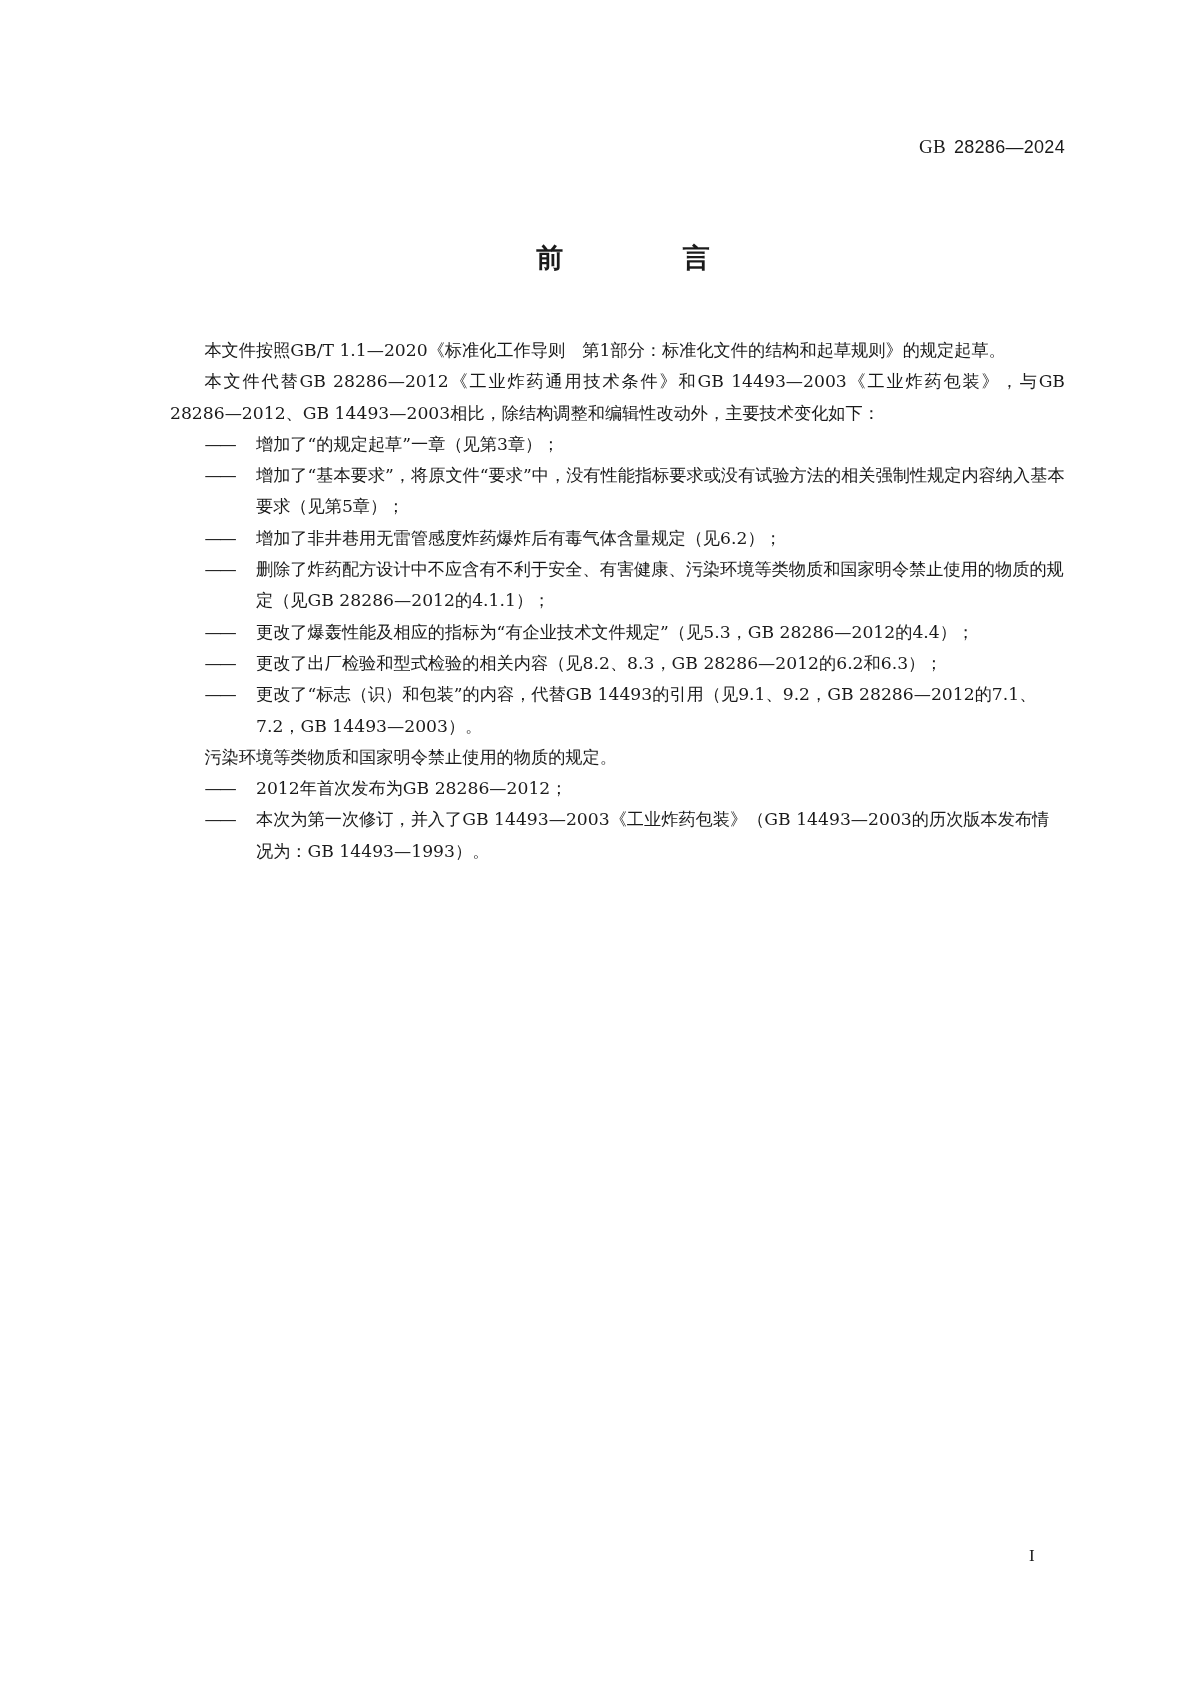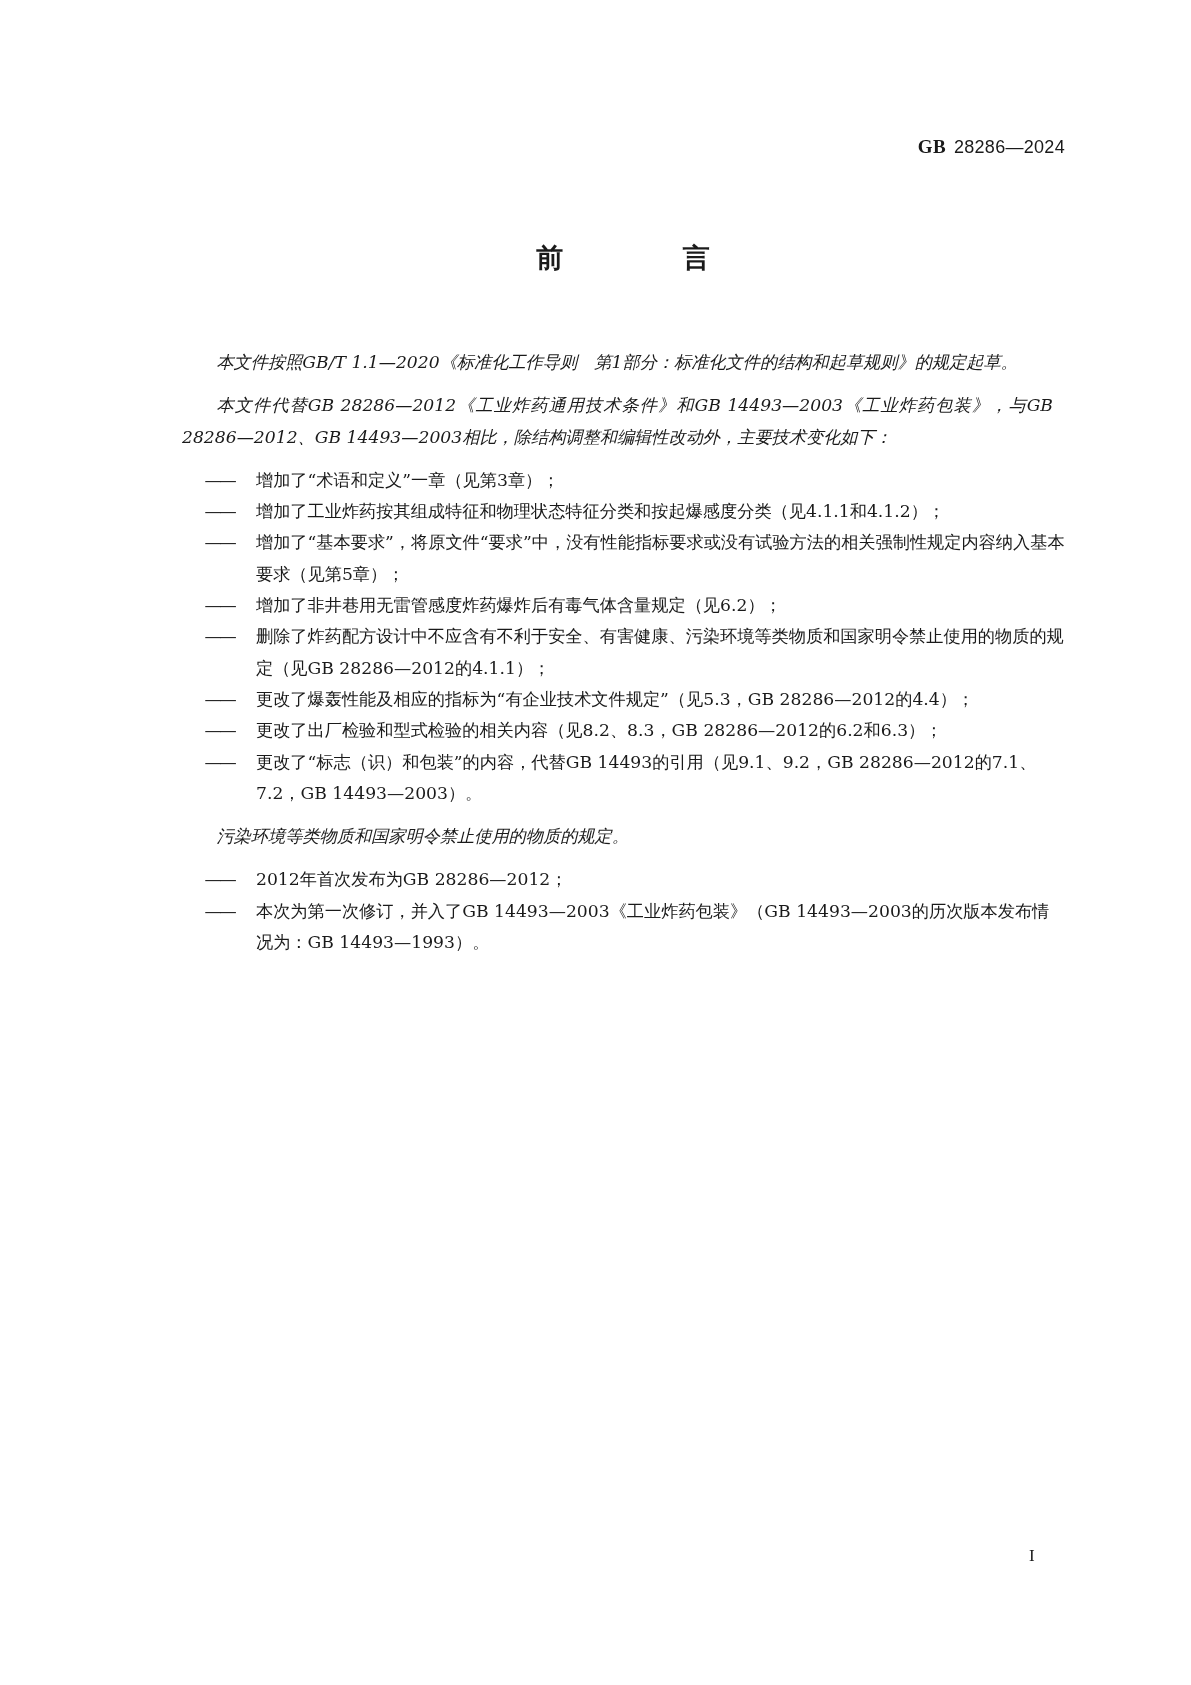--- a/index.html
+++ b/index.html
@@ -1,42 +1,41 @@
 <!DOCTYPE html>
 <html><head>
   <meta charset="utf-8">
   <style>
     html, body { margin: 0; padding: 0; background: #ffffff; }
     body { width: 1191px; height: 1685px; position: relative; overflow: hidden;
       font-family: "DejaVu Serif", "Liberation Serif", serif; color: #1a1a1a; }
     .header-code { position: absolute; top: 136px; right: 126px; font-size: 17px; letter-spacing: 0.3px; }
-    .header-code .gb { font-family: "Liberation Serif", serif; font-weight: bold; font-size: 19px; margin-right: 8px; }
+    .header-code .gb { font-family: "Liberation Serif", serif; font-weight: normal; font-size: 19px; margin-right: 8px; }
     .header-code .num { font-family: "Liberation Sans", sans-serif; font-size: 18px; }
     .title { position: absolute; top: 240px; left: 0; width: 1191px; text-align: center;
       font-family: "DejaVu Sans", sans-serif; font-weight: bold; font-size: 27px; letter-spacing: 55px; padding-left: 55px; }
     .body { position: absolute; top: 335px; left: 170px; width: 895px; font-size: 17.2px; line-height: 31.3px; }
-    .para { text-indent: 2em; margin: 12px; text-align: justify; text-align-last: left; font-style: italic; }
+    .para { text-indent: 2em; margin: 0; text-align: justify; text-align-last: left; }
     .item { margin: 0; padding-left: 3em; text-indent: -3em; margin-left: 2em; }
     .item .dash { display: inline-block; width: 3em; text-indent: 0; letter-spacing: -2px; }
     .page-num { position: absolute; top: 1546px; left: 1029px; font-size: 17px; font-family: "Liberation Serif", serif; }
   </style>
 </head>
 <body>
 
 <div class="header-code">
   <span class="gb">GB</span><span class="num">28286—2024</span>
 </div>
 
 <div class="title">前  言</div>
 
 <div class="body">
   <p class="para">本文件按照GB/T 1.1—2020《标准化工作导则　第1部分：标准化文件的结构和起草规则》的规定起草。</p>
   <p class="para">本文件代替GB 28286—2012《工业炸药通用技术条件》和GB 14493—2003《工业炸药包装》，与GB 28286—2012、GB 14493—2003相比，除结构调整和编辑性改动外，主要技术变化如下：</p>
-  <p class="item"><span class="dash">——</span><span>增加了“术语和定义”一章（见第3章）；</span></p>
-  <p class="item"><span class="dash">——</span><span>增加了工业炸药按其组成特征和物理状态特征分类和按起爆感度分类（见4.1.1和4.1.2）；</span></p>
+  <p class="item"><span class="dash">——</span><span>增加了“的规定起草”一章（见第3章）；</span></p>
   <p class="item"><span class="dash">——</span><span>增加了“基本要求”，将原文件“要求”中，没有性能指标要求或没有试验方法的相关强制性规定内容纳入基本要求（见第5章）；</span></p>
   <p class="item"><span class="dash">——</span><span>增加了非井巷用无雷管感度炸药爆炸后有毒气体含量规定（见6.2）；</span></p>
   <p class="item"><span class="dash">——</span><span>删除了炸药配方设计中不应含有不利于安全、有害健康、污染环境等类物质和国家明令禁止使用的物质的规定（见GB 28286—2012的4.1.1）；</span></p>
   <p class="item"><span class="dash">——</span><span>更改了爆轰性能及相应的指标为“有企业技术文件规定”（见5.3，GB 28286—2012的4.4）；</span></p>
   <p class="item"><span class="dash">——</span><span>更改了出厂检验和型式检验的相关内容（见8.2、8.3，GB 28286—2012的6.2和6.3）；</span></p>
   <p class="item"><span class="dash">——</span><span>更改了“标志（识）和包装”的内容，代替GB 14493的引用（见9.1、9.2，GB 28286—2012的7.1、7.2，GB 14493—2003）。</span></p>
   <p class="para">污染环境等类物质和国家明令禁止使用的物质的规定。</p>
   <p class="item"><span class="dash">——</span><span>2012年首次发布为GB 28286—2012；</span></p>
   <p class="item"><span class="dash">——</span><span>本次为第一次修订，并入了GB 14493—2003《工业炸药包装》（GB 14493—2003的历次版本发布情况为：GB 14493—1993）。</span></p>
 </div>

